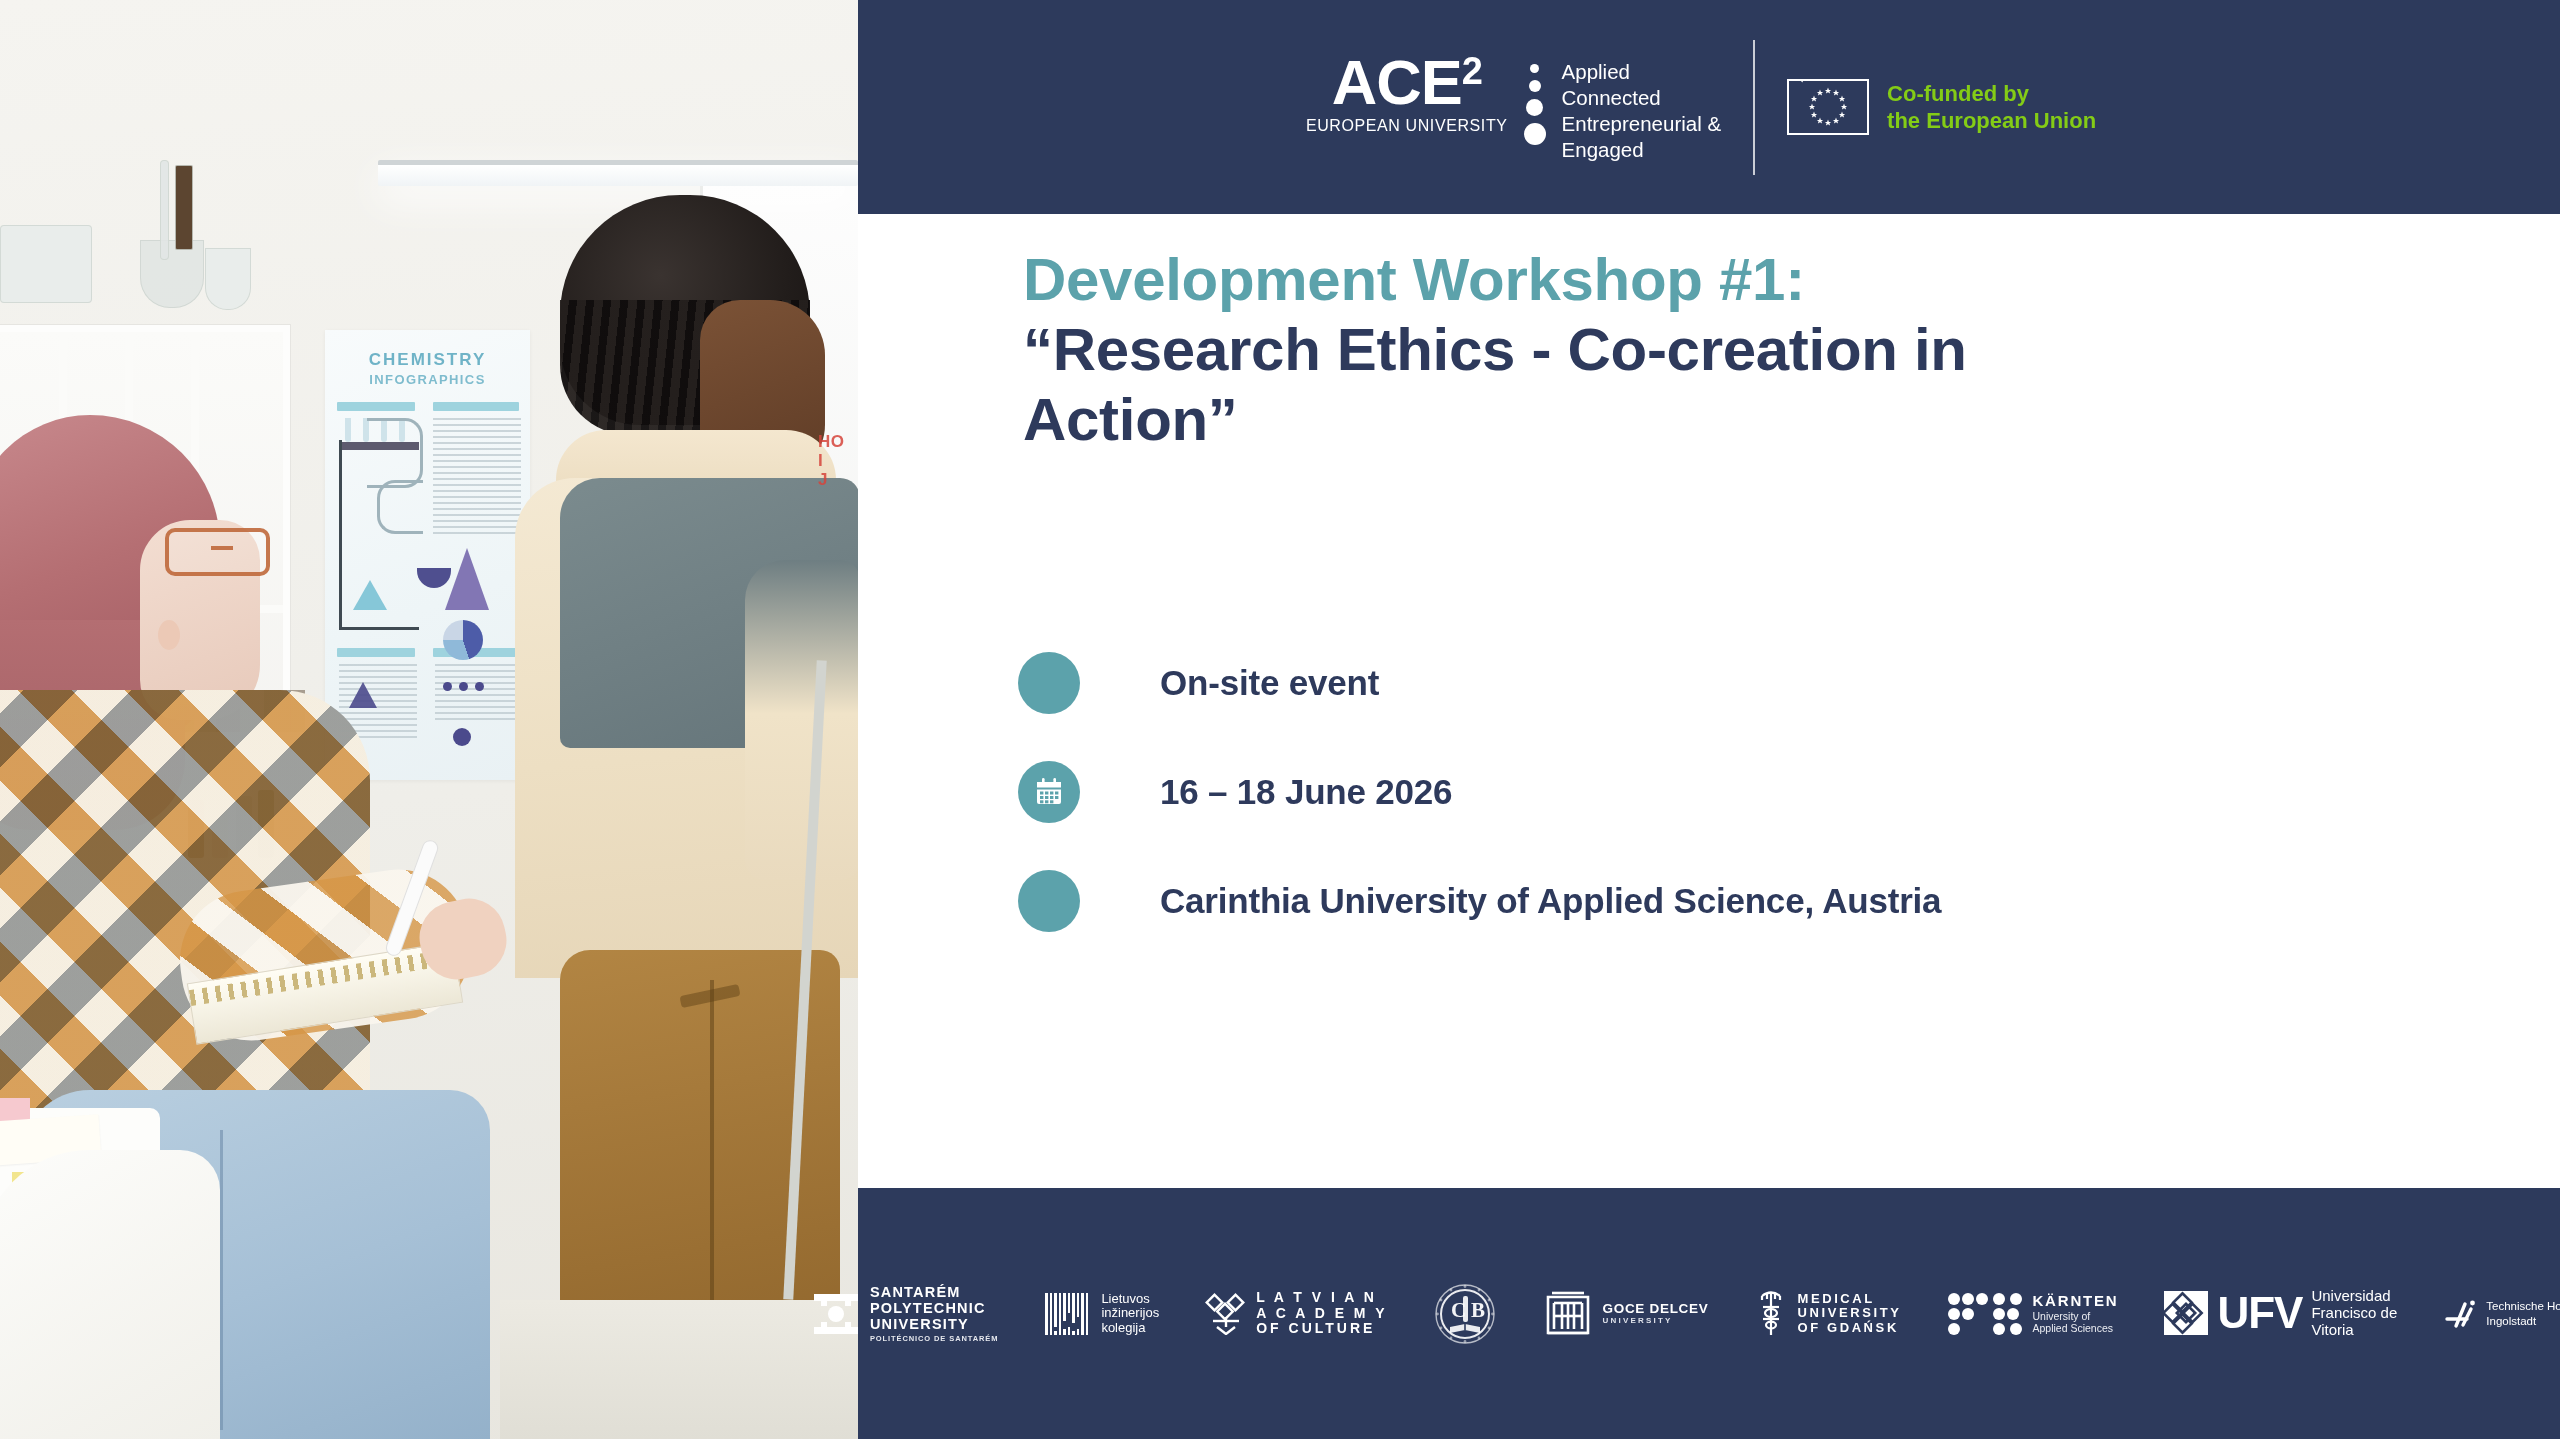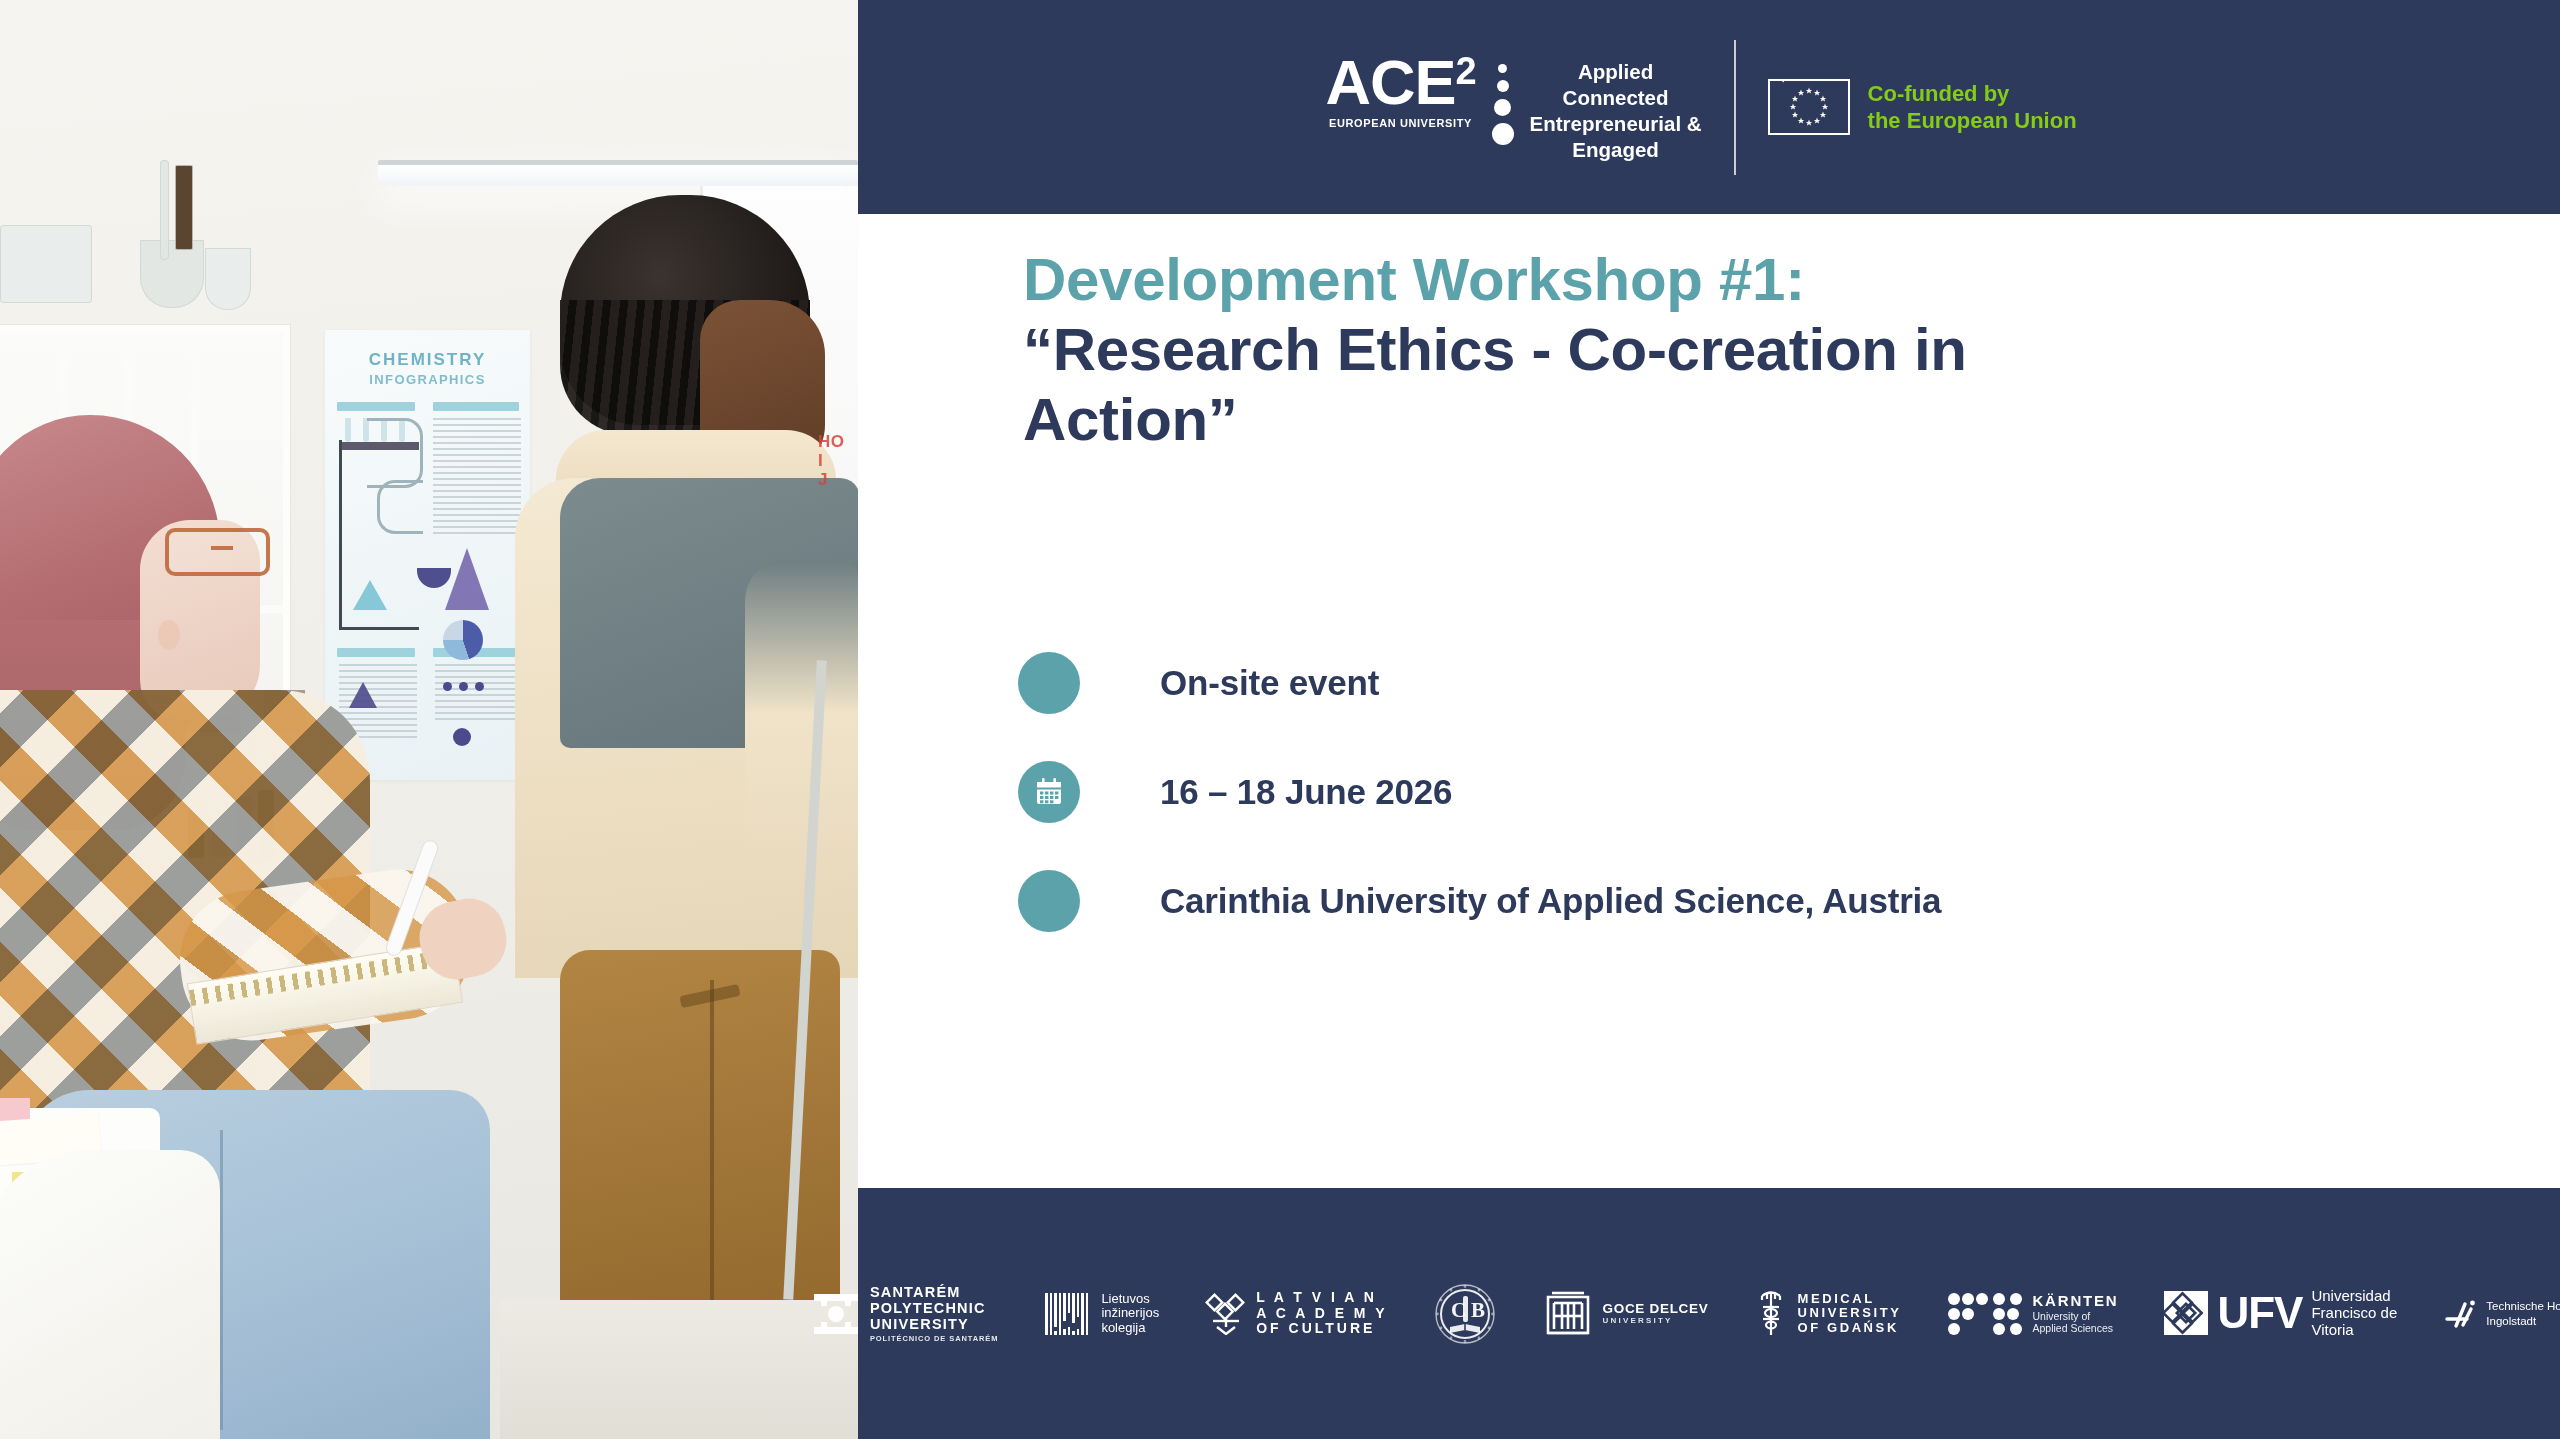--- a/index.html
+++ b/index.html
@@ -214,28 +214,28 @@
 
   .ace-logo { display:flex; align-items:flex-start; gap:16px; }
   .ace-left { display:flex; flex-direction:column; align-items:center; }
   .ace-word {
     color:#fff; font-weight:800; font-size:63px; line-height:60px;
     letter-spacing:-1px; font-family:"Liberation Sans", sans-serif;
     display:flex; align-items:flex-start;
   }
   .ace-sup { font-size:38px; line-height:38px; font-weight:800; }
   .ace-sub {
-    color:#fff; font-weight:700; font-size:11px; letter-spacing:.6px;
+    color:#fff; font-weight:400; font-size:16px; letter-spacing:.6px;
     margin-top:5px; white-space:nowrap;
   }
   .ace-dots { display:flex; flex-direction:column; align-items:center; gap:7px; padding-top:12px; }
   .ace-dots i { display:block; background:#fff; border-radius:50%; }
   .d1{ width:9px;height:9px; } .d2{ width:12px;height:12px; } .d3{ width:17px;height:17px; } .d4{ width:22px;height:22px; }
   .ace-words { display:flex; flex-direction:column; gap:2px; padding-top:8px; }
-  .ace-words span { color:#fff; font-weight:700; font-size:20.5px; line-height:24px; white-space:nowrap;text-align:center; }
+  .ace-words span { color:#fff; font-weight:400; font-size:20.5px; line-height:24px; white-space:nowrap; }
 
   .hdr-div { width:2px; height:135px; background:rgba(255,255,255,.75); }
 
   .eu { display:flex; align-items:center; gap:18px; }
   .eu-flag {
     width:82px; height:56px; border:2px solid #fff; position:relative; flex:none;
   }
   .eu-flag svg { position:absolute; left:50%; top:50%; transform:translate(-50%,-50%); }
   .eu-txt { color:#84cc16; font-weight:700; font-size:22px; line-height:27px; white-space:nowrap; }
 

